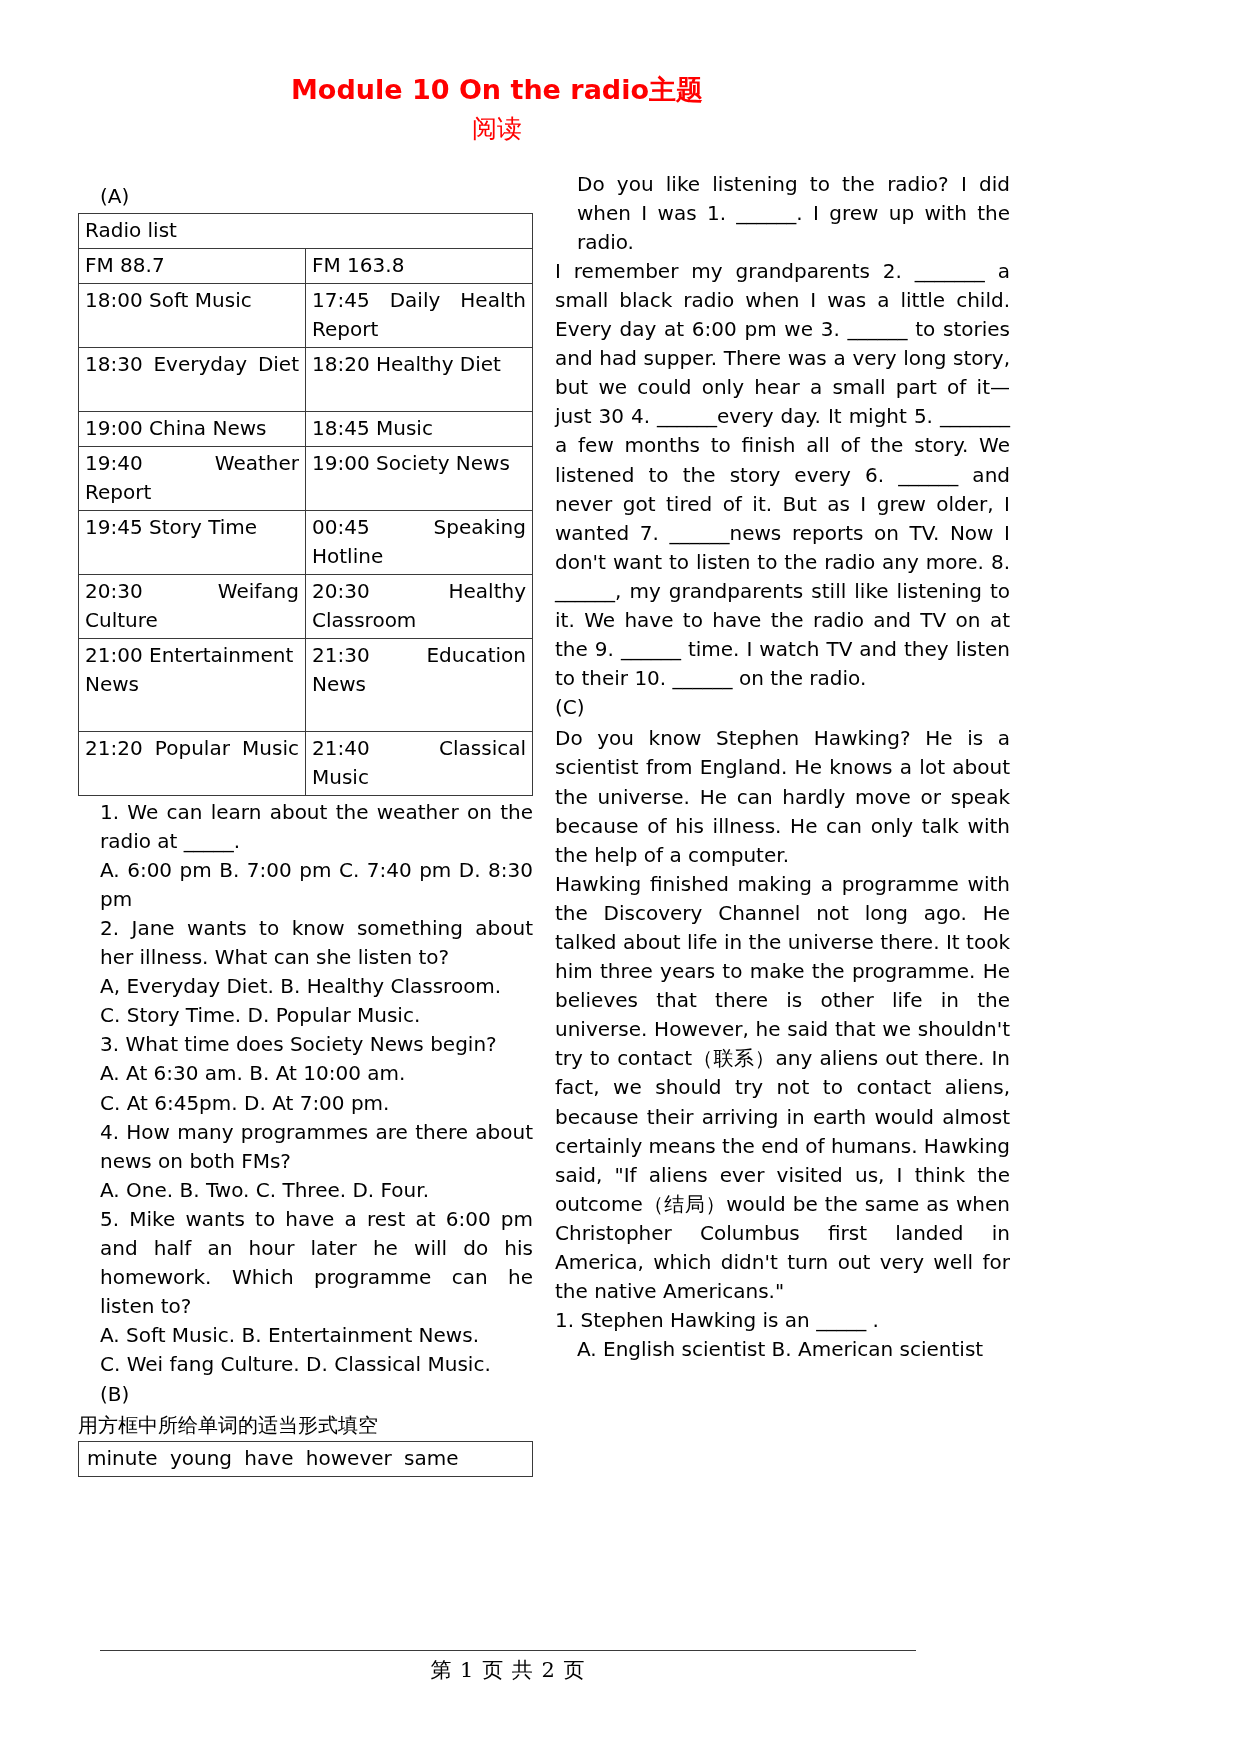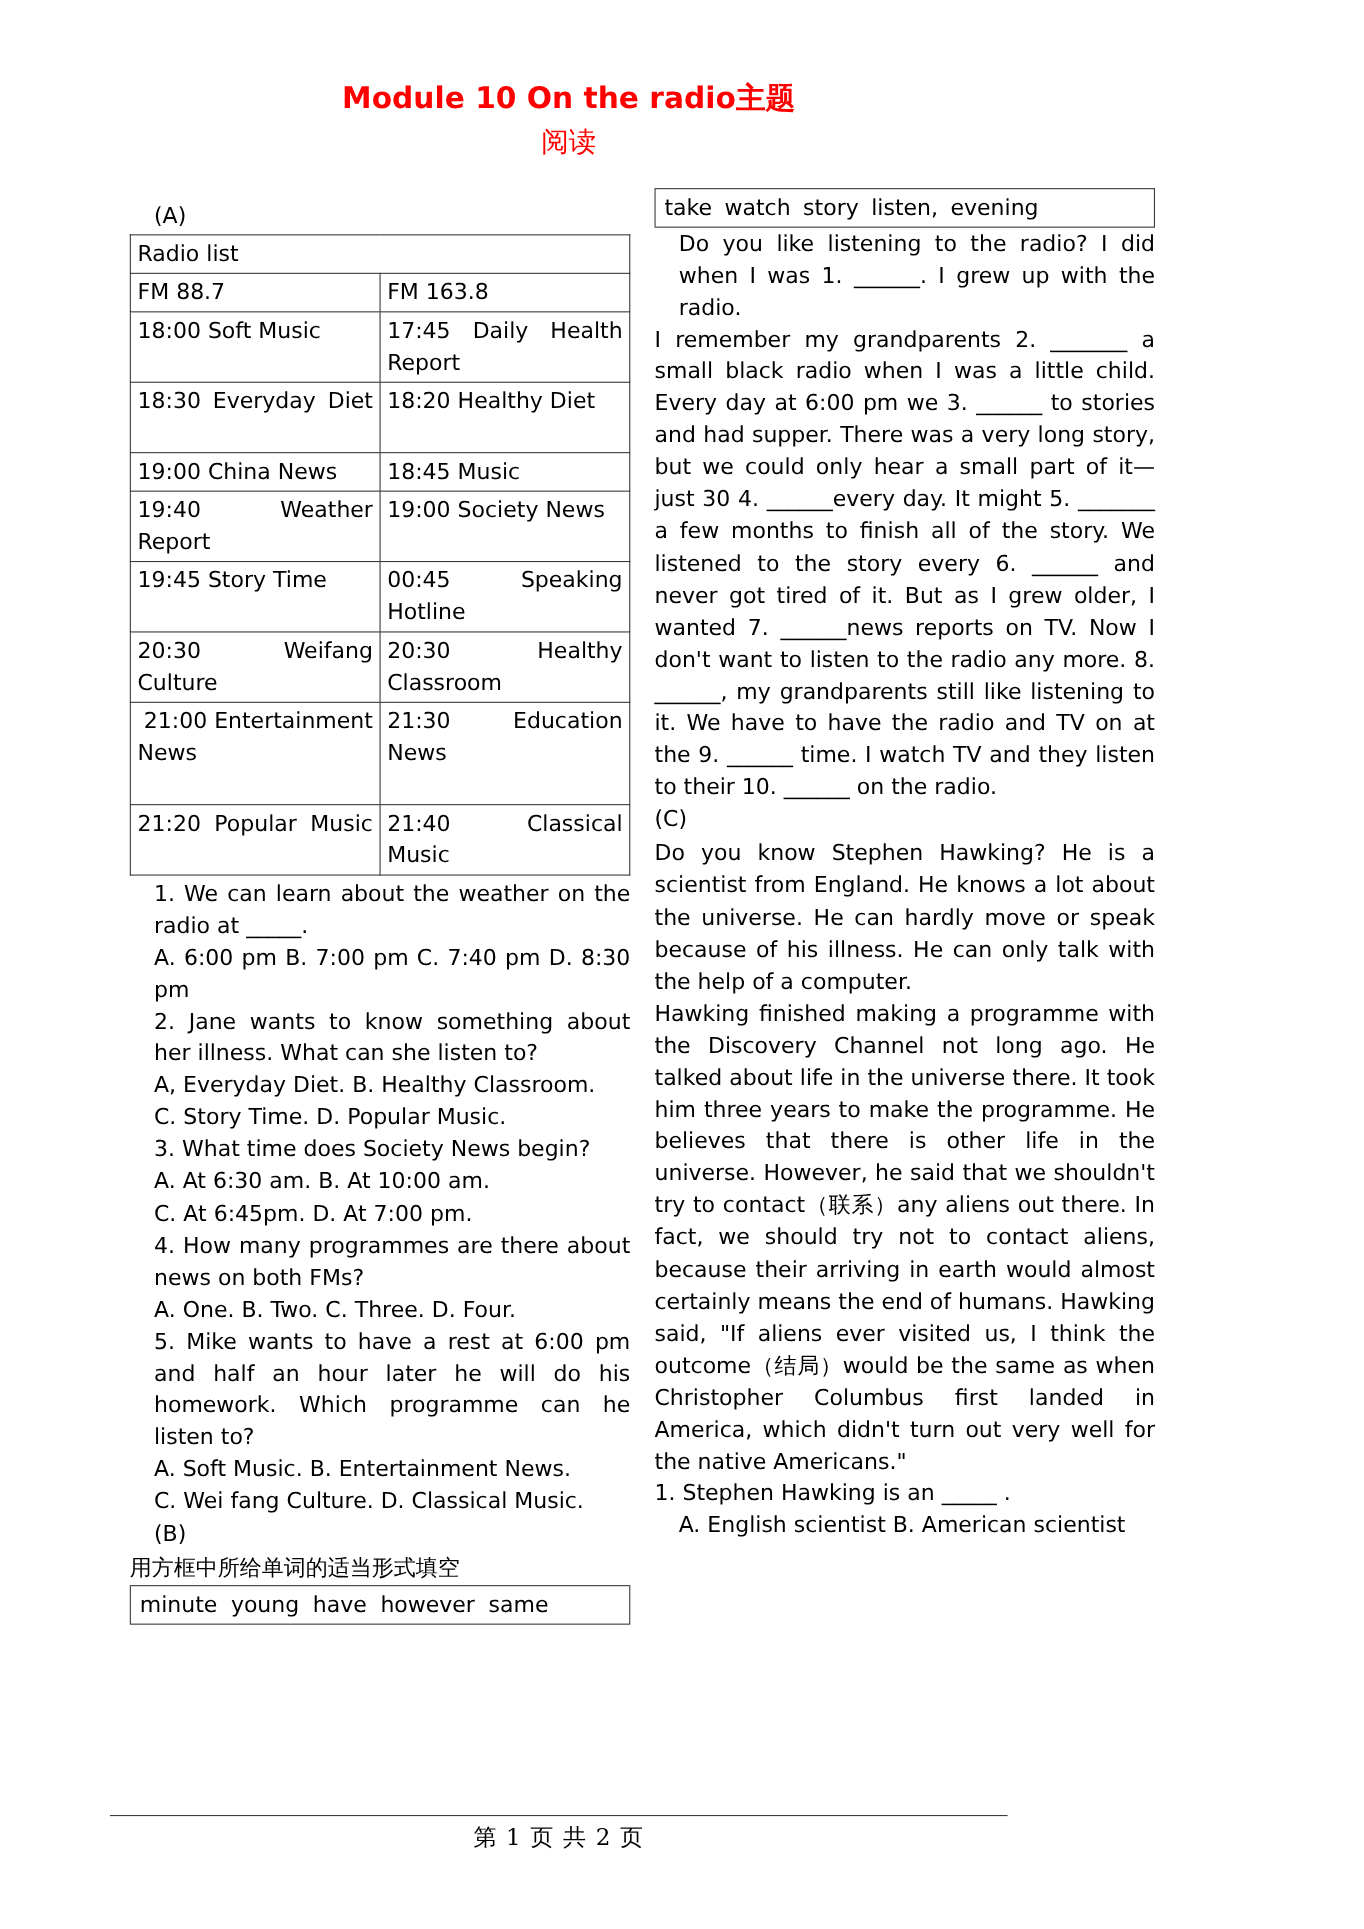--- a/index.html
+++ b/index.html
@@ -14,21 +14,21 @@
     color: #000000;
     position: relative;
     overflow: hidden;
   }
   .page {
     position: absolute;
     left: 0; top: 0;
     width: 1016px;
     height: 1754px;
     box-sizing: border-box;
-    padding: 70px 100px 0 118px;
+    padding: 70px 100px 0 78px;
   }
   .columns {
     display: flex;
     flex-direction: row;
     align-items: flex-start;
     gap: 22px;
     height: 1490px;
   }
   .col {
     width: 455px;
@@ -74,21 +74,21 @@
     font-size: 20px;
     line-height: 1.45;
     padding: 2px 6px 3px 6px;
     vertical-align: top;
     text-align: justify;
     text-align-last: justify;
     word-spacing: 0px;
     height: 29px;
   }
   table.radio-table td.single {
-    text-align: right;
+    text-align: left;
     text-align-last: left;
   }
   table.radio-table td.tall { height: 58px; }
 
   .para {
     font-size: 20px;
     line-height: 1.455;
     margin: 0;
     text-align: justify;
     text-align-last: left;
@@ -216,21 +216,20 @@
       <div class="para indent left">C. Wei fang Culture.  D. Classical Music.</div>
 
       <div class="section-label">(B)</div>
       <div class="para">用方框中所给单词的适当形式填空</div>
       <div class="wordbox left-box">minute  young  have  however  same</div>
 
     </div>
 
     <div class="col col-right">
 
-      <div class="wordbox right-box">take  watch  story  listen,  evening</div>
 
       <div class="para indent">Do you like listening to the radio? I did when I was 1. ______.  I grew up with the radio.</div>
       <div class="para">I remember my grandparents 2. _______ a small black radio when I was a little child. Every day at 6:00 pm we 3. ______ to stories and had supper. There was a very long story, but we could only hear a small part of it—just 30 4. ______every day. It might 5. _______ a few months to finish all of the story. We listened to the story every 6. ______ and never got tired of it. But as I grew older, I wanted 7. ______news reports on TV. Now I don't want to listen to the radio any more. 8. ______,  my grandparents still like listening to it.  We have to have the radio and TV on at the 9. ______ time.    I watch TV and they listen to their 10. ______   on the radio.</div>
 
       <div class="section-label nopad">(C)</div>
 
       <div class="para">Do you know Stephen Hawking? He is a scientist from England. He knows a lot about the universe. He can hardly move or speak because of his illness. He can only talk with the help of a computer.</div>
       <div class="para">Hawking finished making a programme with the Discovery Channel not long ago. He talked about life in the universe there. It took him three years to make the programme. He believes that there is other life in the universe. However, he said that we shouldn't try to contact（联系）any aliens out there. In fact, we should try not to contact aliens, because their arriving in earth would almost certainly means the end of humans. Hawking said, "If aliens ever visited us, I think the outcome（结局）would be the same as when Christopher Columbus first landed in America, which didn't turn out very well for the native Americans."</div>
 
       <div class="para left">1. Stephen Hawking is an _____ .</div>

